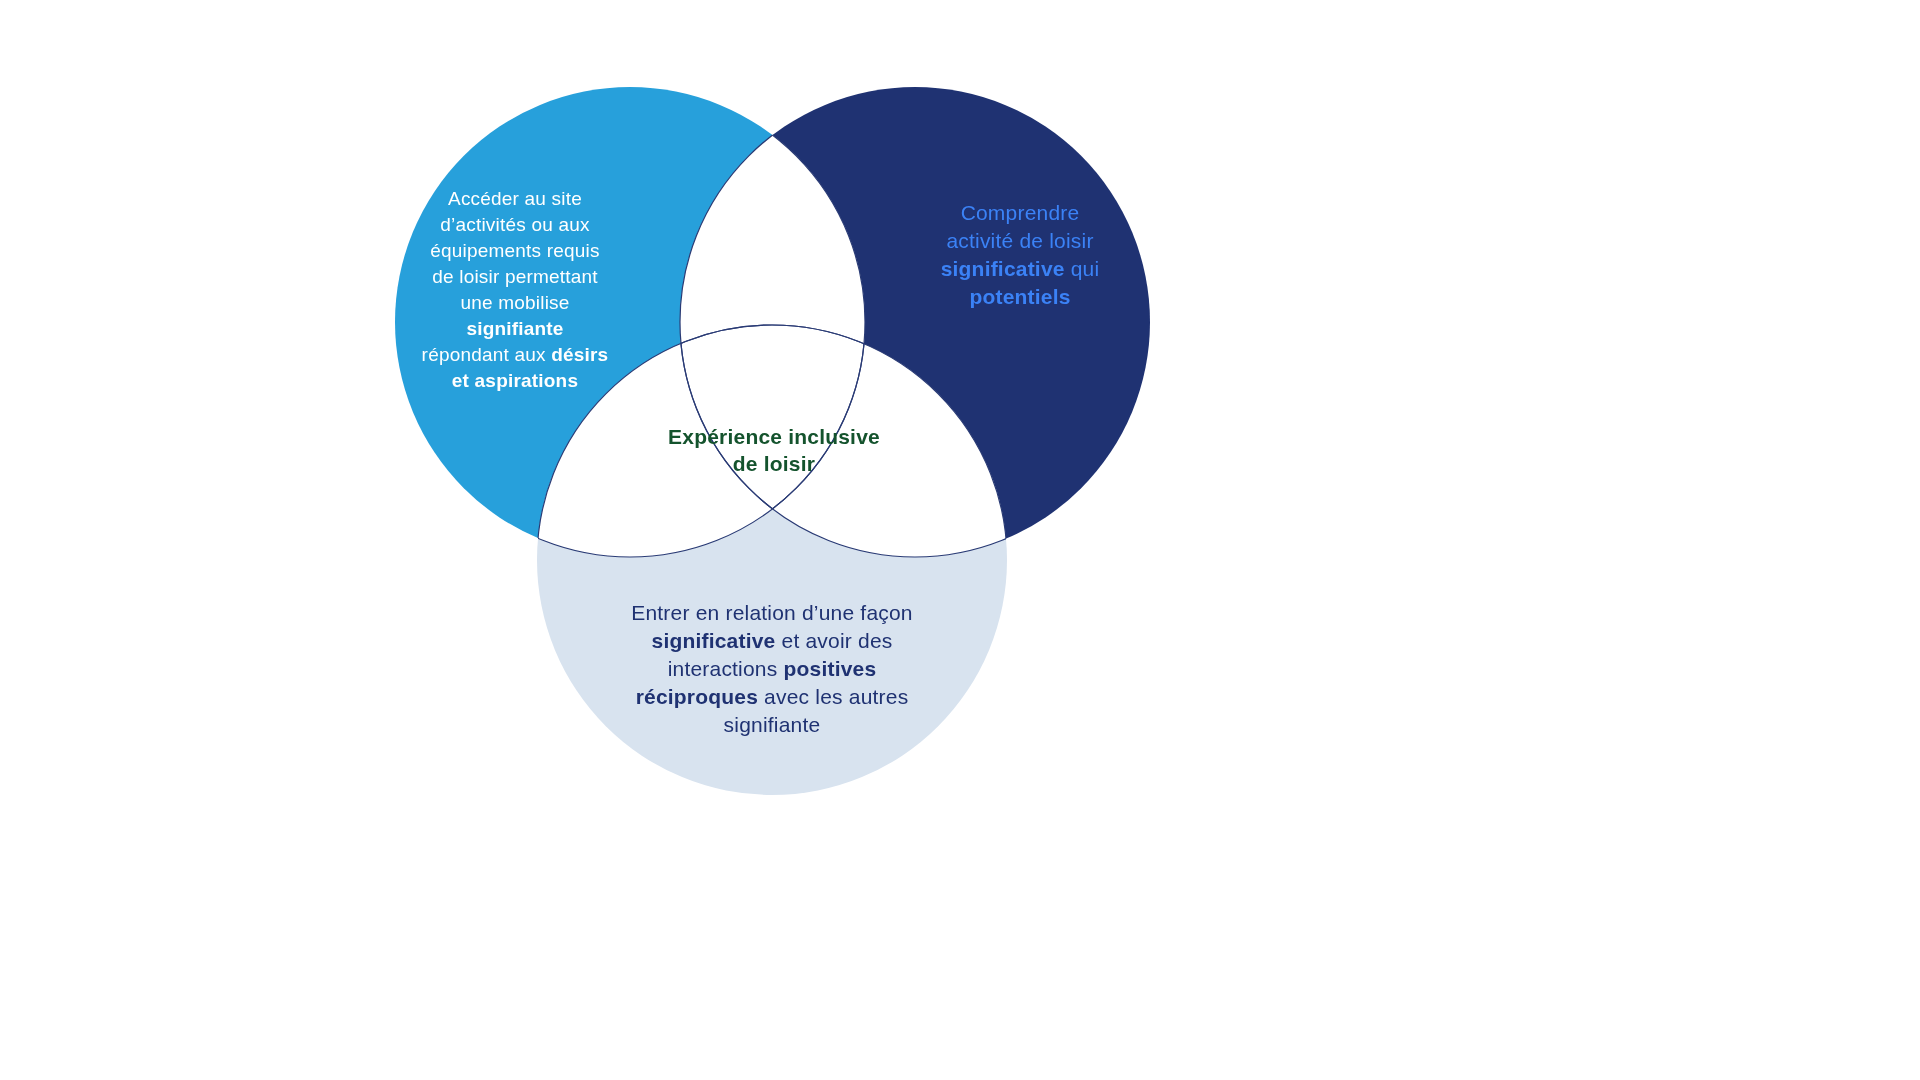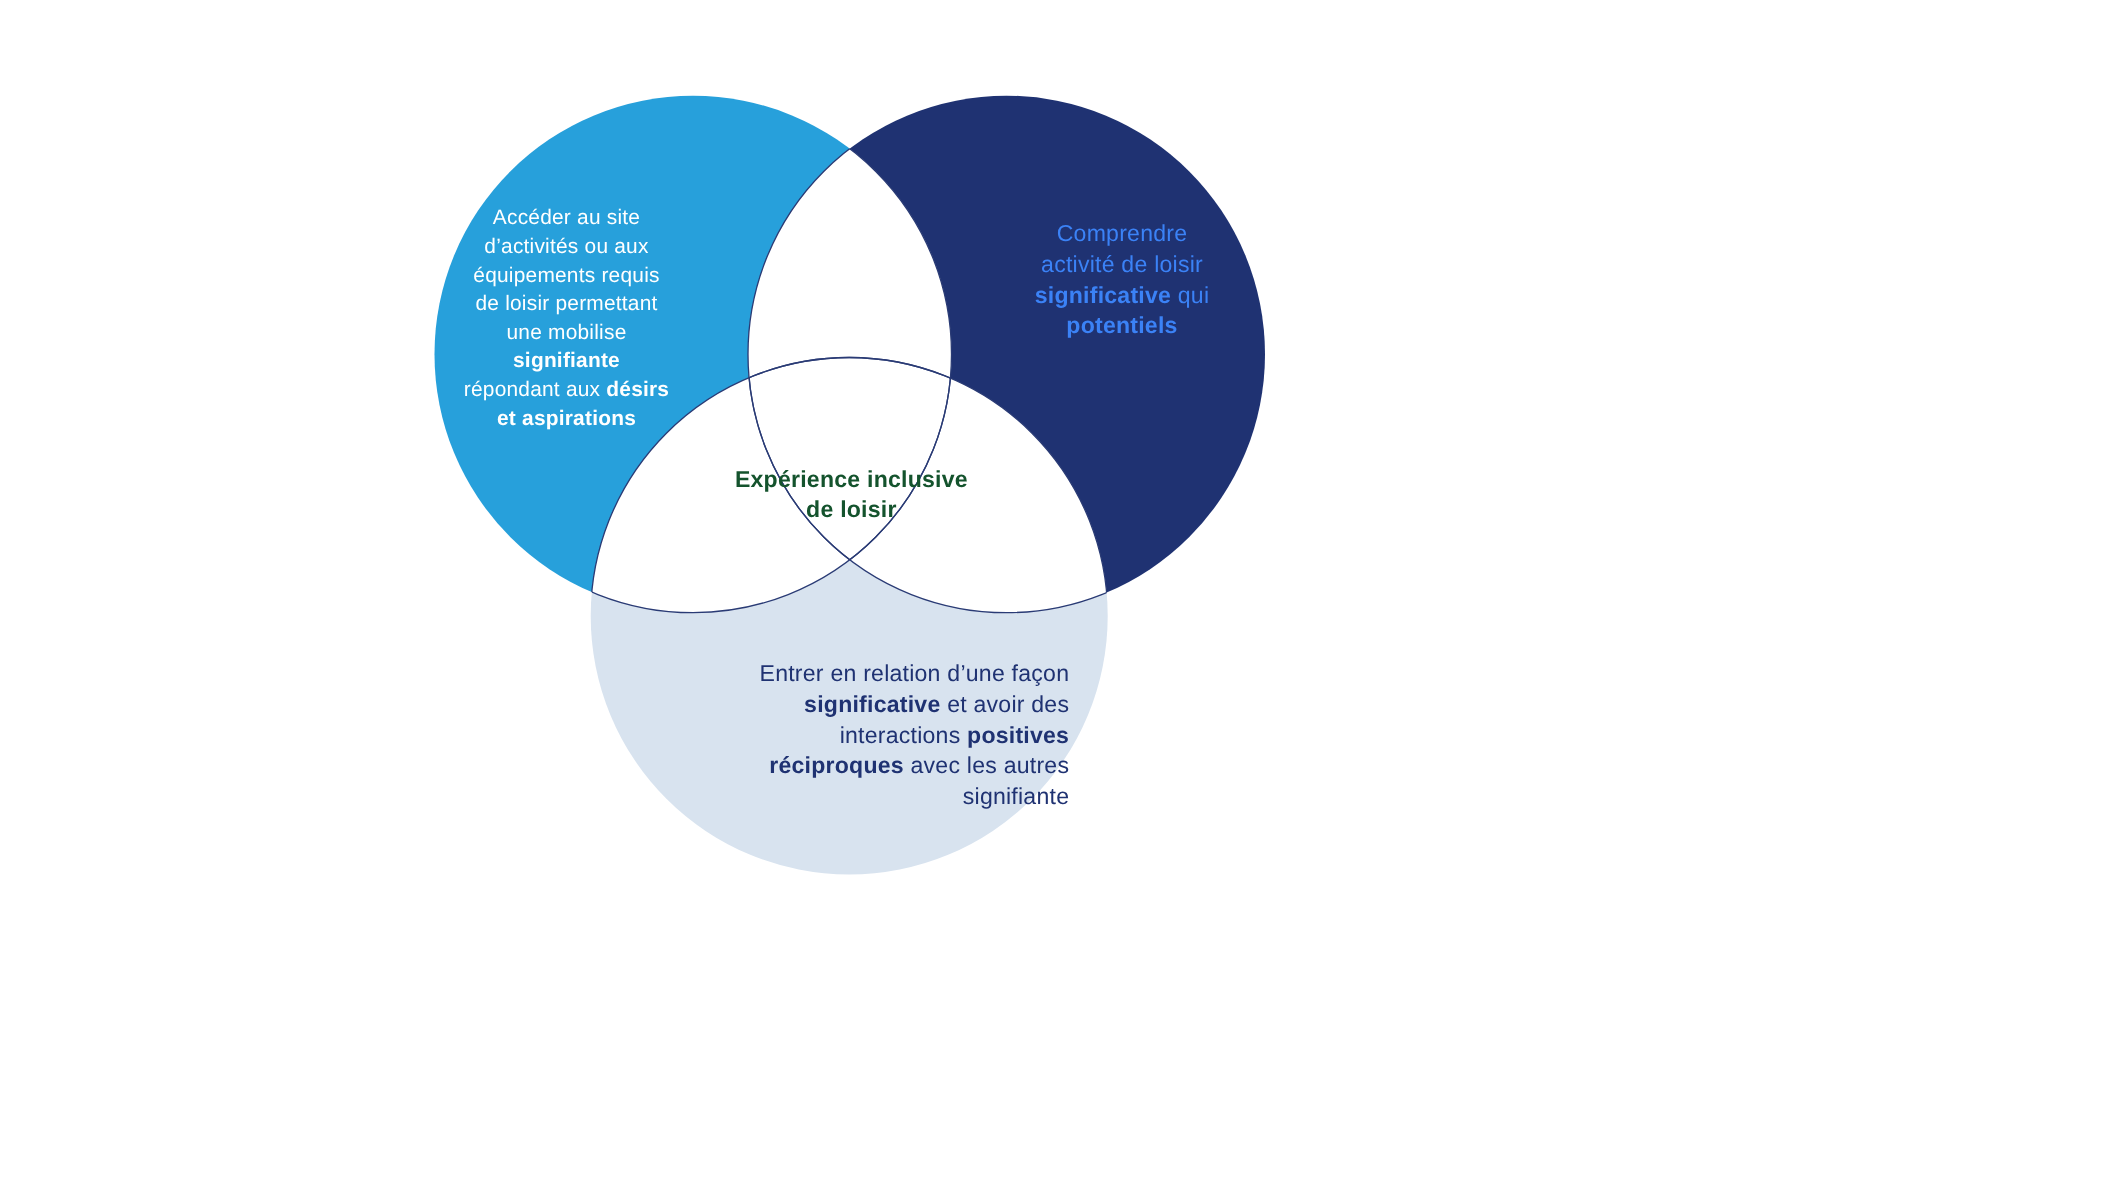--- a/index.html
+++ b/index.html
@@ -47,21 +47,20 @@
     line-height: 28px;
     color: #3b82f6;
   }
   .txt-relate {
     left: 572px;
     top: 599px;
     width: 400px;
     font-size: 21px;
     line-height: 28px;
     color: #1f3272;
-    text-align: right;
   }
   .txt-center {
     left: 624px;
     top: 386px;
     width: 300px;
     font-size: 21px;
     line-height: 27px;
     font-weight: 700;
     color: #14532d;
     margin-top: 37px;

